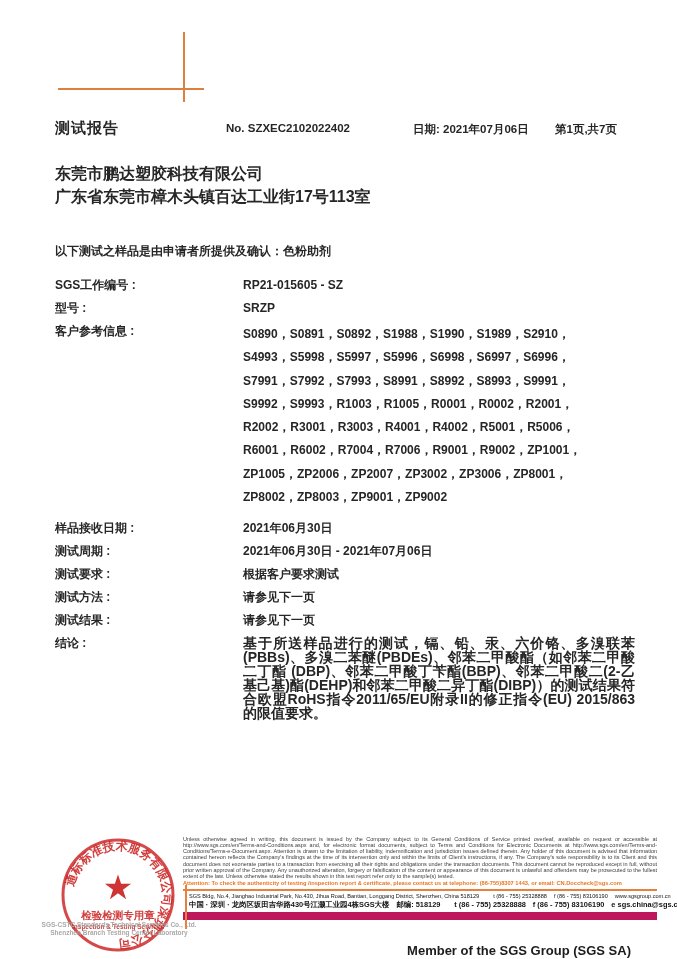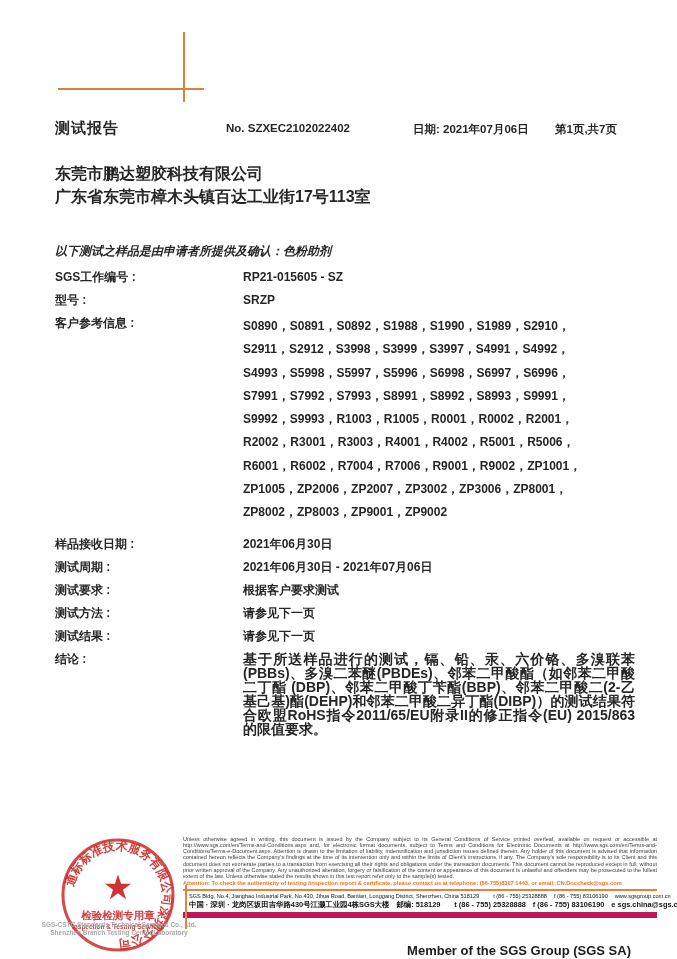--- a/index.html
+++ b/index.html
@@ -19,37 +19,37 @@
   .doc-no{position:absolute;left:171px;top:3px;font-size:11.5px;font-weight:600;}
   .doc-date{position:absolute;left:358px;top:3px;font-size:11.5px;font-weight:700;}
   .doc-page{position:absolute;left:500px;top:3px;font-size:11.5px;font-weight:600;}
 
   
   .client{position:absolute;left:55px;top:162px;width:560px;font-size:16px;font-weight:600;}
   .client div{line-height:23px;}
 
   
   .content{position:absolute;left:55px;top:244px;width:580px;font-size:12px;}
-  .statement{line-height:14px;margin-bottom:12px;font-weight:600;font-style:italic;}
+  .statement{line-height:14px;margin-bottom:20px;font-weight:600;}
   .row{display:flex;align-items:flex-start;margin-bottom:9px;gap:20px;}
   .row .lbl{flex:0 0 168px;line-height:14px;font-weight:600;}
   .row .val{flex:1;line-height:14px;font-weight:600;}
   .refs{margin-top:3px;margin-bottom:-1px;}
   .refs .ref-line{height:23.3px;line-height:14px;}
   .conclusion-row{margin-top:1px;}
   .conclusion{font-size:14px;line-height:15.6px;text-align:justify;font-weight:600;}
 
   
   .stamp{position:absolute;left:56px;top:833px;width:124px;height:124px;}
   .stamp-caption{position:absolute;left:34px;top:921px;width:170px;text-align:center;
                  font-size:6.5px;line-height:8px;color:#a9a9a9;font-weight:600;}
   .legal{position:absolute;left:183px;top:836px;width:474px;}
   .disclaimer{font-size:5.5px;line-height:6.15px;text-align:justify;color:#3d3d3d;}
   .attention{margin-top:1px;font-size:5.7px;line-height:6.5px;font-weight:700;color:#e87722;}
-  .addr{position:relative;margin-top:2px;border-top:2px solid #e8813c;border-bottom:6px solid #be185d;
+  .addr{position:relative;margin-top:2px;border-top:2px solid #e8813c;border-bottom:8px solid #be185d;
         padding:1.5px 0 1.5px 6px;}
   .addr-vline{position:absolute;left:2px;top:-6px;width:2px;height:44px;background:#e8813c;}
   .addr-line{display:flex;align-items:baseline;color:#141414;white-space:nowrap;}
   .addr-line.en{font-size:5.6px;line-height:8px;}
   .addr-line.cn{font-size:7.4px;line-height:10px;font-weight:600;}
   .addr-line span{margin-right:7px;}
   .addr-line .grow{flex:1;}
   .member{position:absolute;right:46px;top:943px;font-size:13px;font-weight:600;color:#1c1c1c;}
 </style>
 </head>
@@ -84,21 +84,20 @@
 
     <div class="row">
       <div class="lbl">型号 :</div>
       <div class="val">SRZP</div>
     </div>
 
     <div class="row">
       <div class="lbl">客户参考信息 :</div>
       <div class="val refs">
         <div class="ref-line">S0890，S0891，S0892，S1988，S1990，S1989，S2910，</div>
-        <div class="ref-line">S2911，S2912，S3998，S3999，S3997，S4991，S4992，</div>
         <div class="ref-line">S4993，S5998，S5997，S5996，S6998，S6997，S6996，</div>
         <div class="ref-line">S7991，S7992，S7993，S8991，S8992，S8993，S9991，</div>
         <div class="ref-line">S9992，S9993，R1003，R1005，R0001，R0002，R2001，</div>
         <div class="ref-line">R2002，R3001，R3003，R4001，R4002，R5001，R5006，</div>
         <div class="ref-line">R6001，R6002，R7004，R7006，R9001，R9002，ZP1001，</div>
         <div class="ref-line">ZP1005，ZP2006，ZP2007，ZP3002，ZP3006，ZP8001，</div>
         <div class="ref-line">ZP8002，ZP8003，ZP9001，ZP9002</div>
       </div>
     </div>
 

